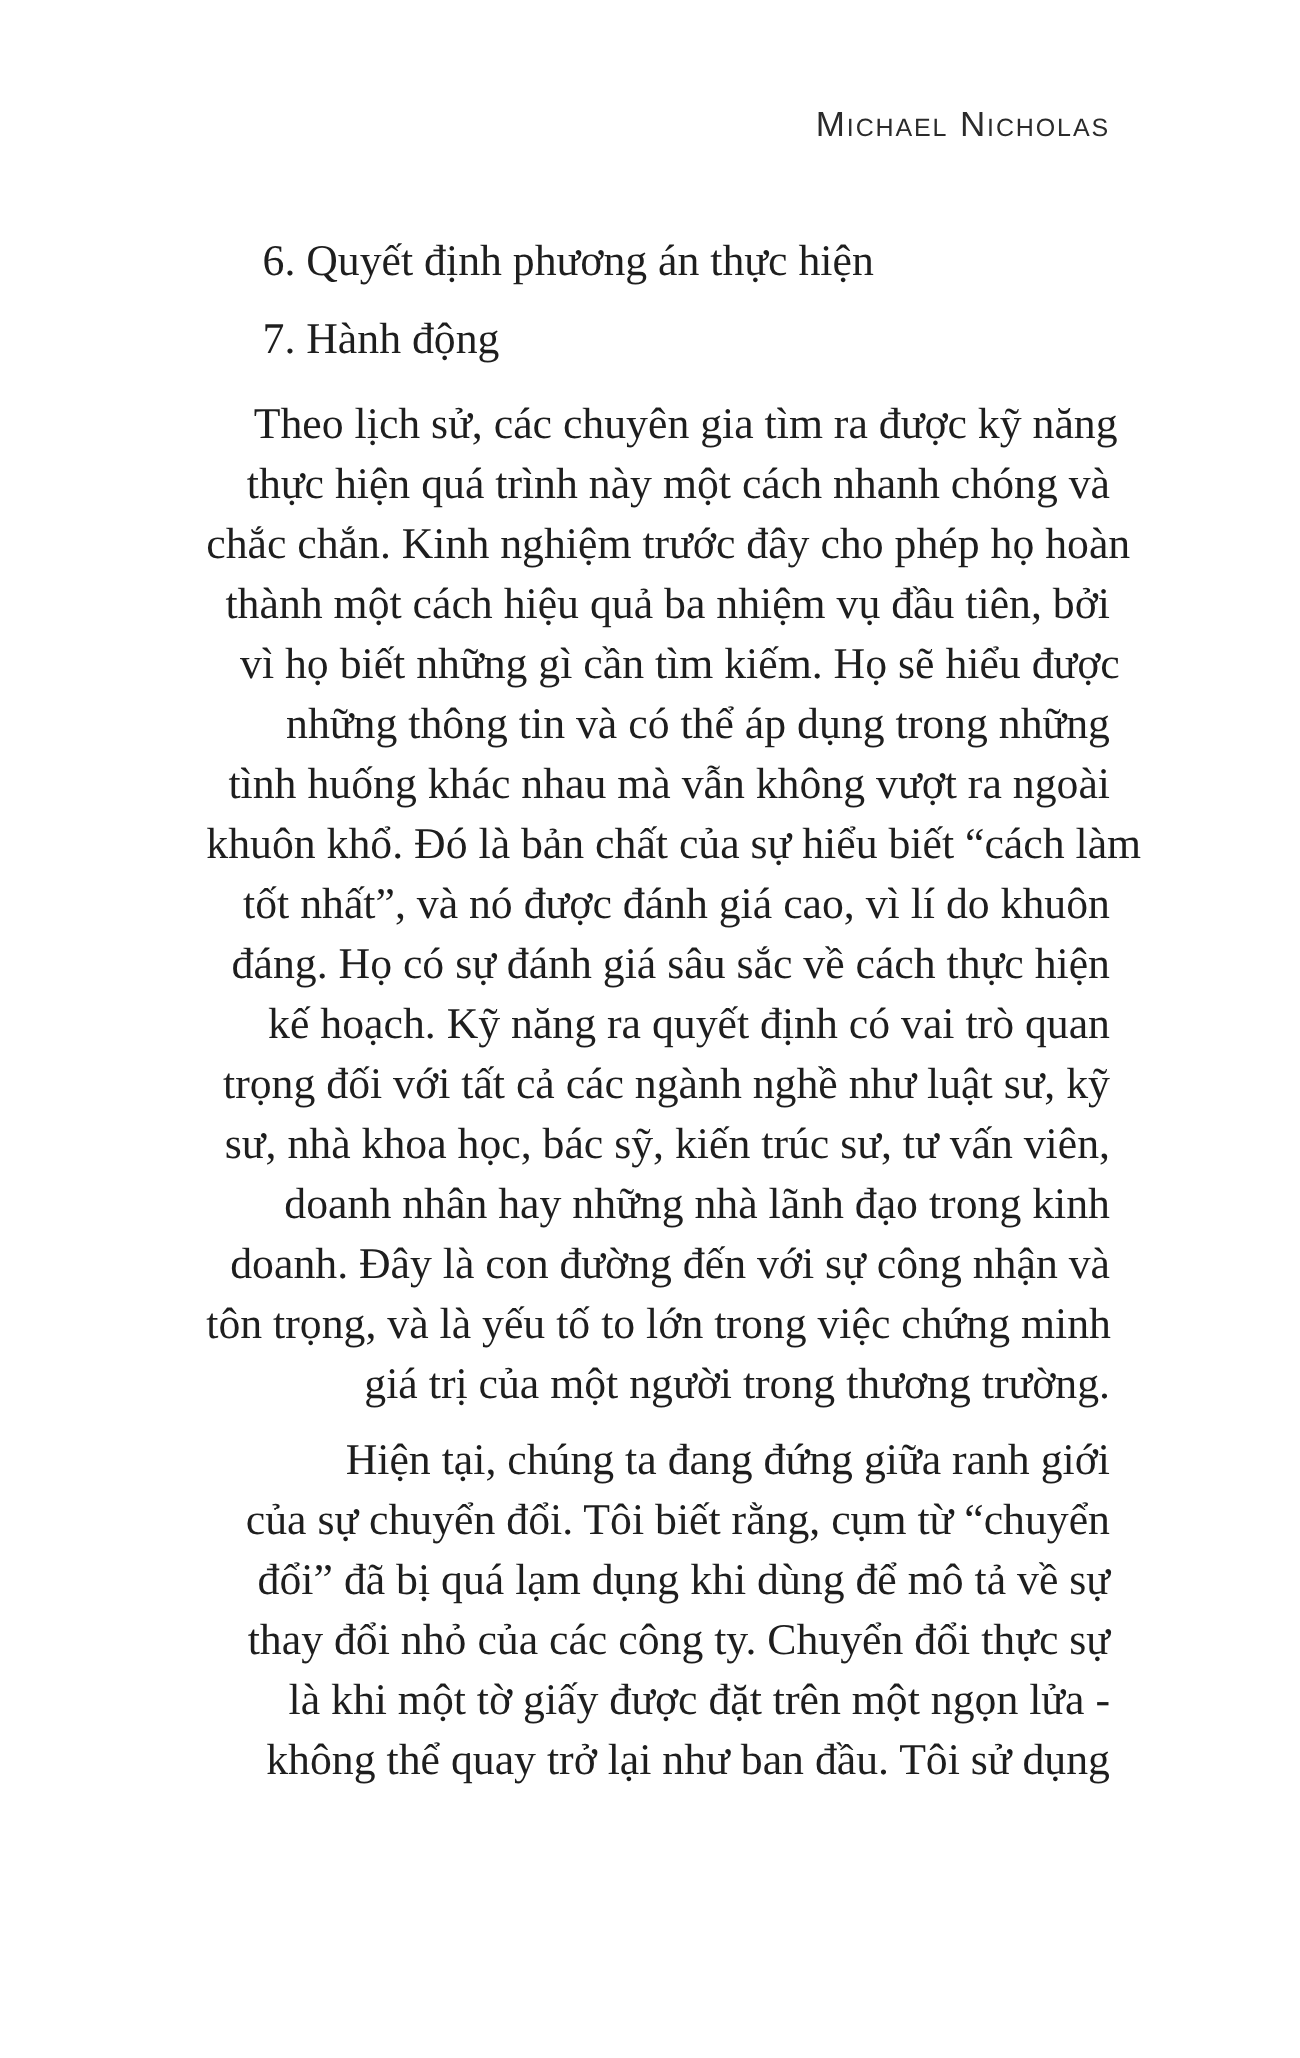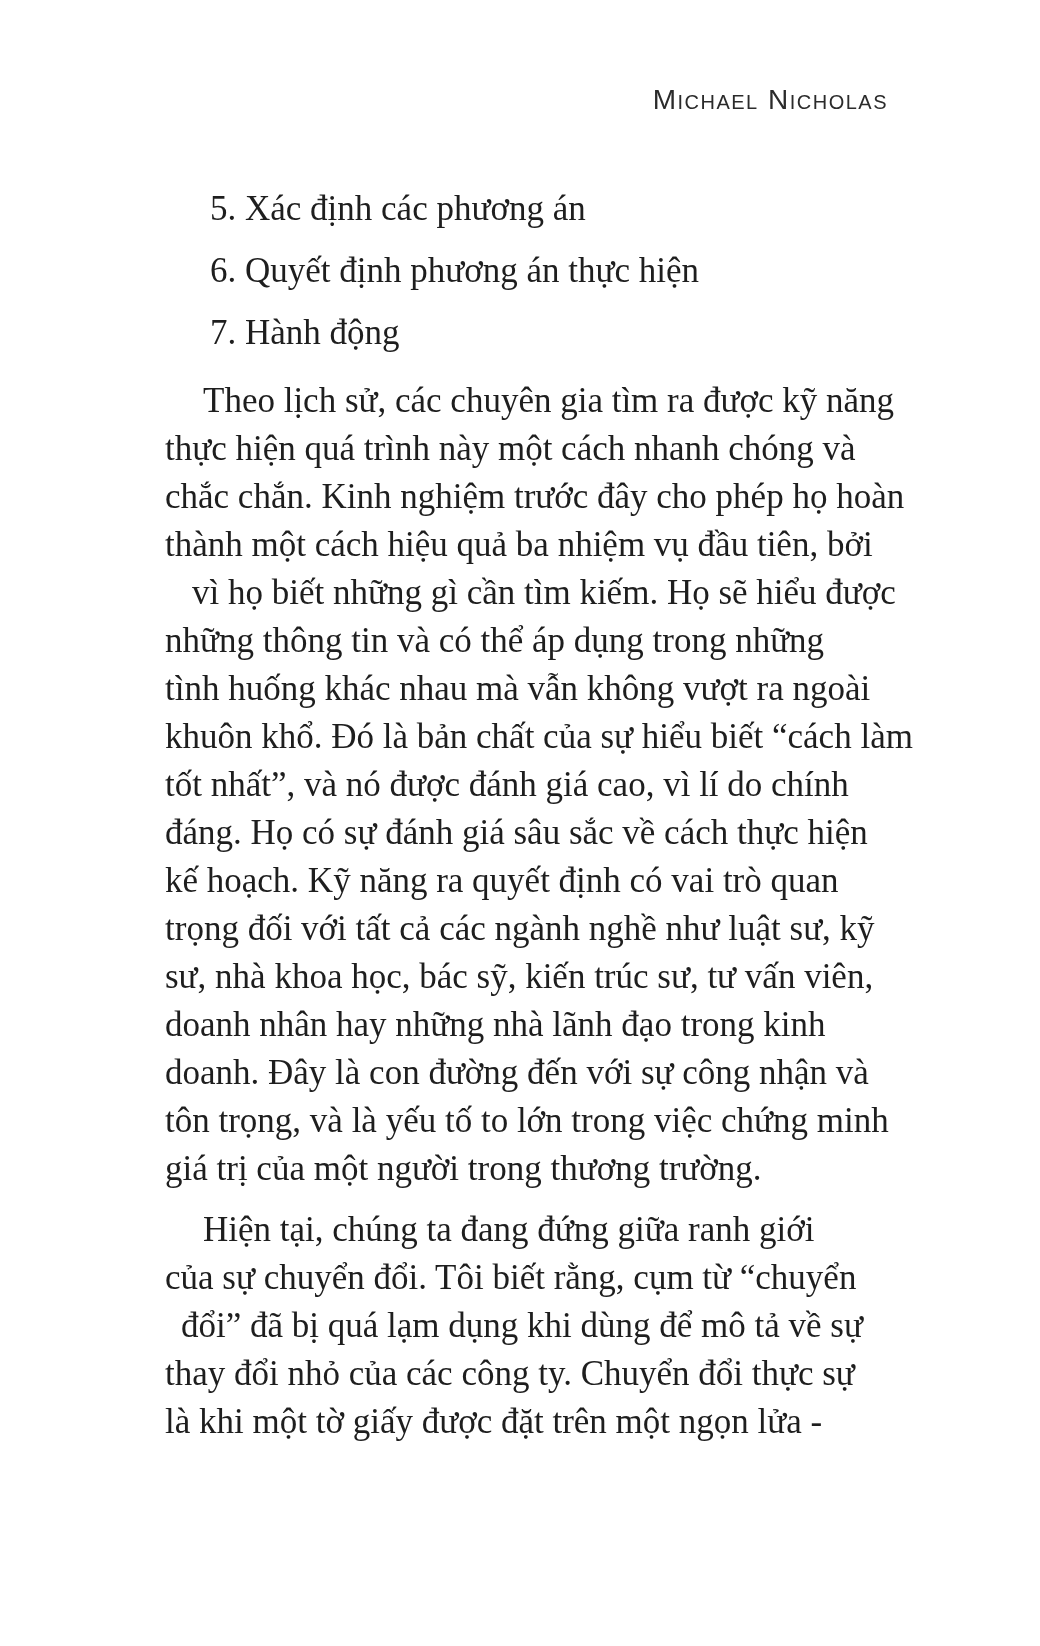--- a/index.html
+++ b/index.html
@@ -49,20 +49,21 @@
   .paragraphs { margin-top: 20px; }
 
   .paragraph { margin: 0; }
   .paragraph + .paragraph { margin-top: 13px; }
 
   .line {
     font-size: 35px;
     line-height: 48px;
     white-space: nowrap;
     color: #1e1e1e;
+    text-align: right;
   }
   .line.first { padding-left: 38px; }
 
   .page-footer {
     margin-top: 40px;
     text-align: right;
     font-family: "Liberation Sans", sans-serif;
     font-size: 24px;
     line-height: 32px;
     color: #333333;
@@ -73,52 +74,52 @@
 
 <div class="page">
   <div class="content">
 
     <header class="running-head">
       <span>Michael Nicholas</span>
     </header>
 
     <div class="numbered-list">
 
-    <div class="list-item">5. Xác định các phương án</div>
         <div class="list-item">6. Quyết định phương án thực hiện</div>
         <div class="list-item">7. Hành động</div>
       </div>
 
     <div class="paragraphs">
 
     <div class="paragraph">
           <div class="line first justify" style="word-spacing: 0px;"><span>Theo lịch sử, các chuyên gia tìm ra được kỹ năng</span></div>
           <div class="line justify" style="word-spacing: 0px;"><span>thực hiện quá trình này một cách nhanh chóng và</span></div>
           <div class="line justify" style="word-spacing: 0px;"><span>chắc chắn. Kinh nghiệm trước đây cho phép họ hoàn</span></div>
           <div class="line justify" style="word-spacing: 0px;"><span>thành một cách hiệu quả ba nhiệm vụ đầu tiên, bởi</span></div>
           <div class="line justify" style="word-spacing: 0px; margin-left: 27px;"><span>vì họ biết những gì cần tìm kiếm. Họ sẽ hiểu được</span></div>
           <div class="line justify" style="word-spacing: 0px;"><span>những thông tin và có thể áp dụng trong những</span></div>
           <div class="line justify" style="word-spacing: 0px;"><span>tình huống khác nhau mà vẫn không vượt ra ngoài</span></div>
           <div class="line justify" style="word-spacing: 0px;"><span>khuôn khổ. Đó là bản chất của sự hiểu biết “cách làm</span></div>
-          <div class="line justify" style="word-spacing: 0px;"><span>tốt nhất”, và nó được đánh giá cao, vì lí do chính</span></div>
+          <div class="line justify" style="word-spacing: 0px;"><span>tốt nhất”, và nó được đánh giá cao, vì lí do khuôn</span></div>
           <div class="line justify" style="word-spacing: 0px;"><span>đáng. Họ có sự đánh giá sâu sắc về cách thực hiện</span></div>
           <div class="line justify" style="word-spacing: 0px;"><span>kế hoạch. Kỹ năng ra quyết định có vai trò quan</span></div>
           <div class="line justify" style="word-spacing: 0px;"><span>trọng đối với tất cả các ngành nghề như luật sư, kỹ</span></div>
           <div class="line justify" style="word-spacing: 0px;"><span>sư, nhà khoa học, bác sỹ, kiến trúc sư, tư vấn viên,</span></div>
           <div class="line justify" style="word-spacing: 0px;"><span>doanh nhân hay những nhà lãnh đạo trong kinh</span></div>
           <div class="line justify" style="word-spacing: 0px;"><span>doanh. Đây là con đường đến với sự công nhận và</span></div>
           <div class="line justify" style="word-spacing: 0px;"><span>tôn trọng, và là yếu tố to lớn trong việc chứng minh</span></div>
           <div class="line"><span>giá trị của một người trong thương trường.</span></div>
         </div>
         <div class="paragraph">
           <div class="line first justify" style="word-spacing: 0px;"><span>Hiện tại, chúng ta đang đứng giữa ranh giới</span></div>
           <div class="line justify" style="word-spacing: 0px;"><span>của sự chuyển đổi. Tôi biết rằng, cụm từ “chuyển</span></div>
           <div class="line justify" style="word-spacing: 0px; margin-left: 16px;"><span>đổi” đã bị quá lạm dụng khi dùng để mô tả về sự</span></div>
           <div class="line justify" style="word-spacing: 0px;"><span>thay đổi nhỏ của các công ty. Chuyển đổi thực sự</span></div>
           <div class="line justify" style="word-spacing: 0px;"><span>là khi một tờ giấy được đặt trên một ngọn lửa -</span></div>
+          <div class="line justify" style="word-spacing: 0px;"><span>không thể quay trở lại như ban đầu. Tôi sử dụng</span></div>
         </div>
       </div>
 
     <footer class="page-footer">
       <span>15</span>
     </footer>
 
   </div>
 </div>
 

